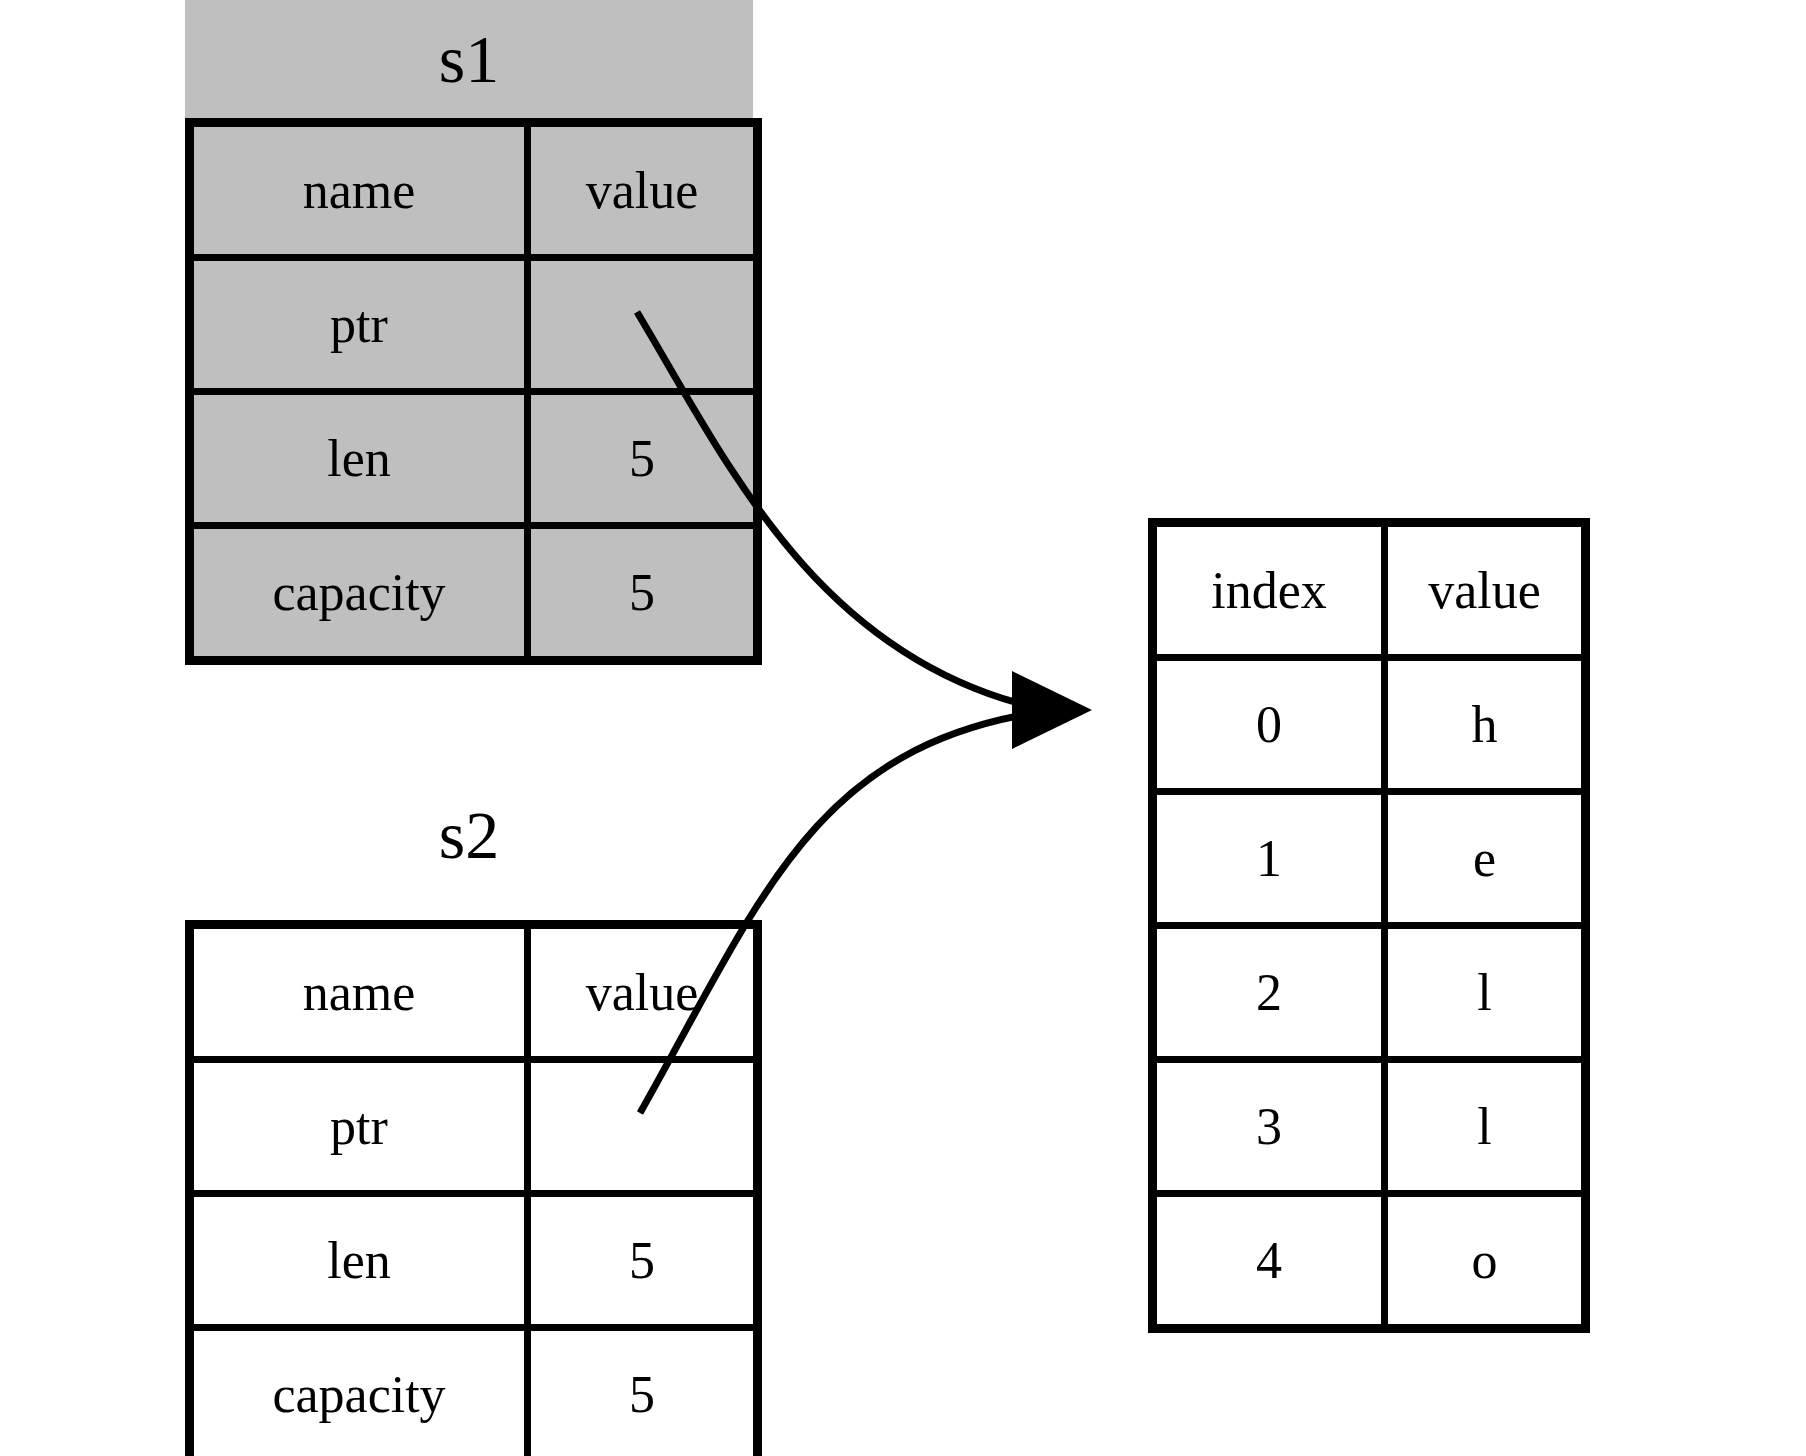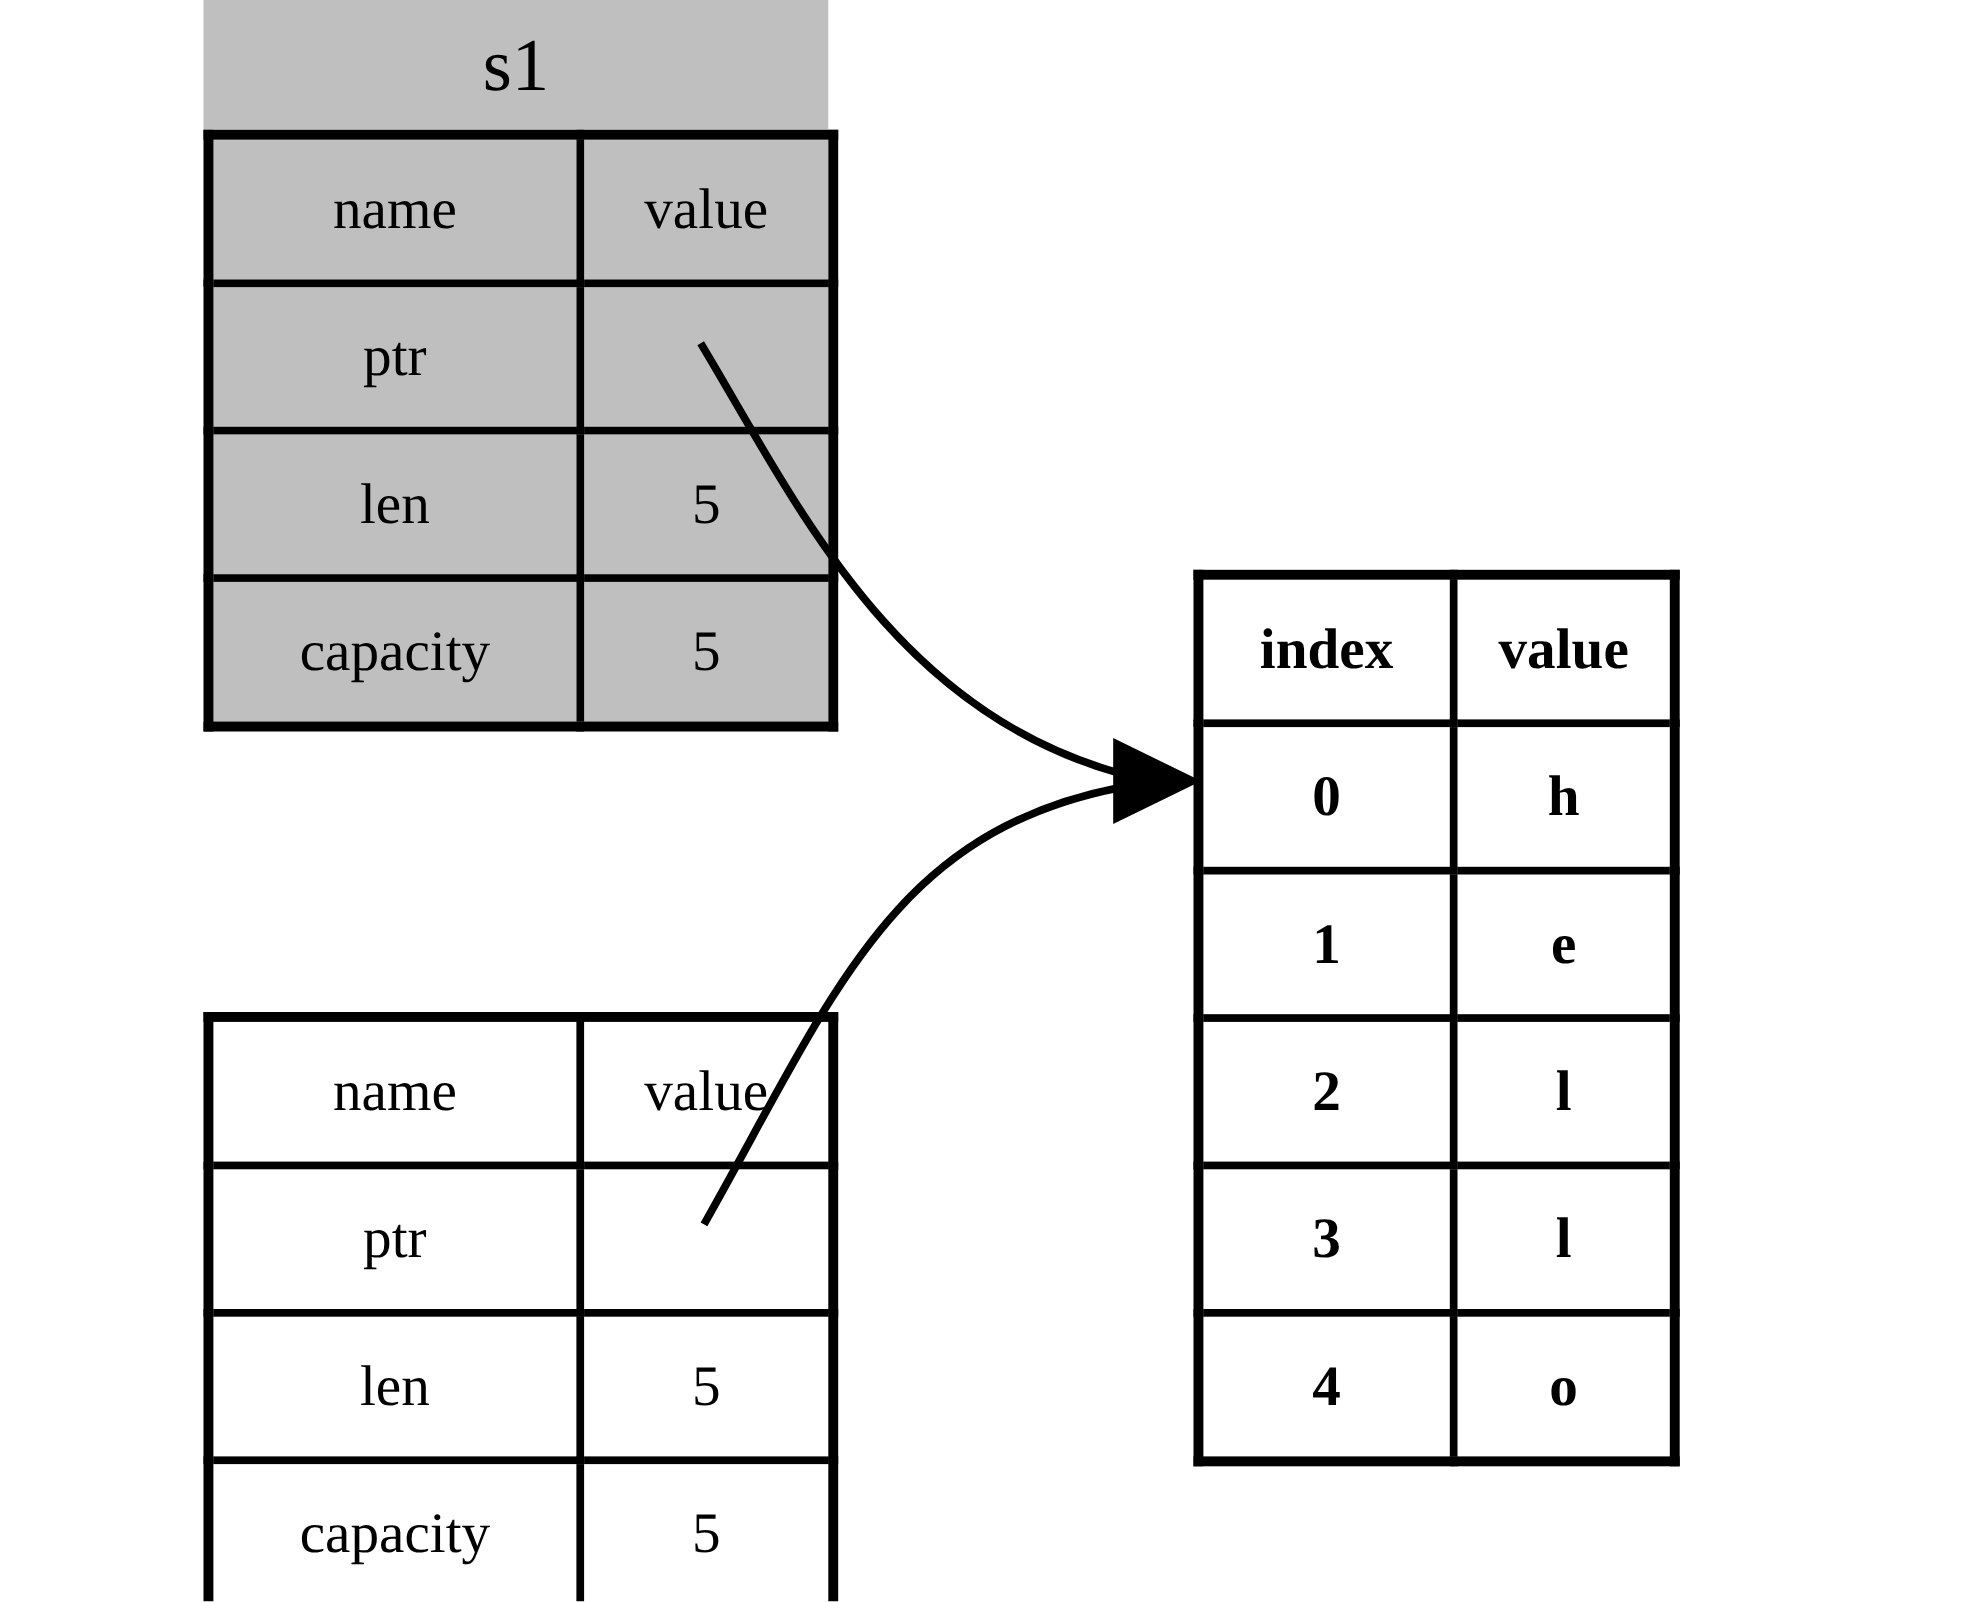--- a/index.html
+++ b/index.html
@@ -76,20 +76,23 @@
         <td>len</td>
         <td>5</td>
       </tr>
       <tr>
         <td>capacity</td>
         <td>5</td>
       </tr>
     </tbody>
   </table>
 
+  <div class="title-band" style="left:185px; top:760px; width:568px; height:150px;">
+    <span>s2</span>
+  </div>
 
   <table class="tbl white" style="left:185px; top:920px; width:568px;">
     <colgroup>
         <col style="width:338px">
         <col style="width:230px">
       </colgroup>
     <tbody>
       <tr>
         <td>name</td>
         <td>value</td>
@@ -102,21 +105,21 @@
         <td>len</td>
         <td>5</td>
       </tr>
       <tr>
         <td>capacity</td>
         <td>5</td>
       </tr>
     </tbody>
   </table>
 
-  <table class="tbl white" style="left:1085px; top:518px; width:433px;font-weight:bold;">
+  <table class="tbl white" style="left:1148px; top:518px; width:433px;">
     <colgroup>
         <col style="width:232px">
         <col style="width:201px">
       </colgroup>
     <tbody>
       <tr>
         <td>index</td>
         <td>value</td>
       </tr>
       <tr>

